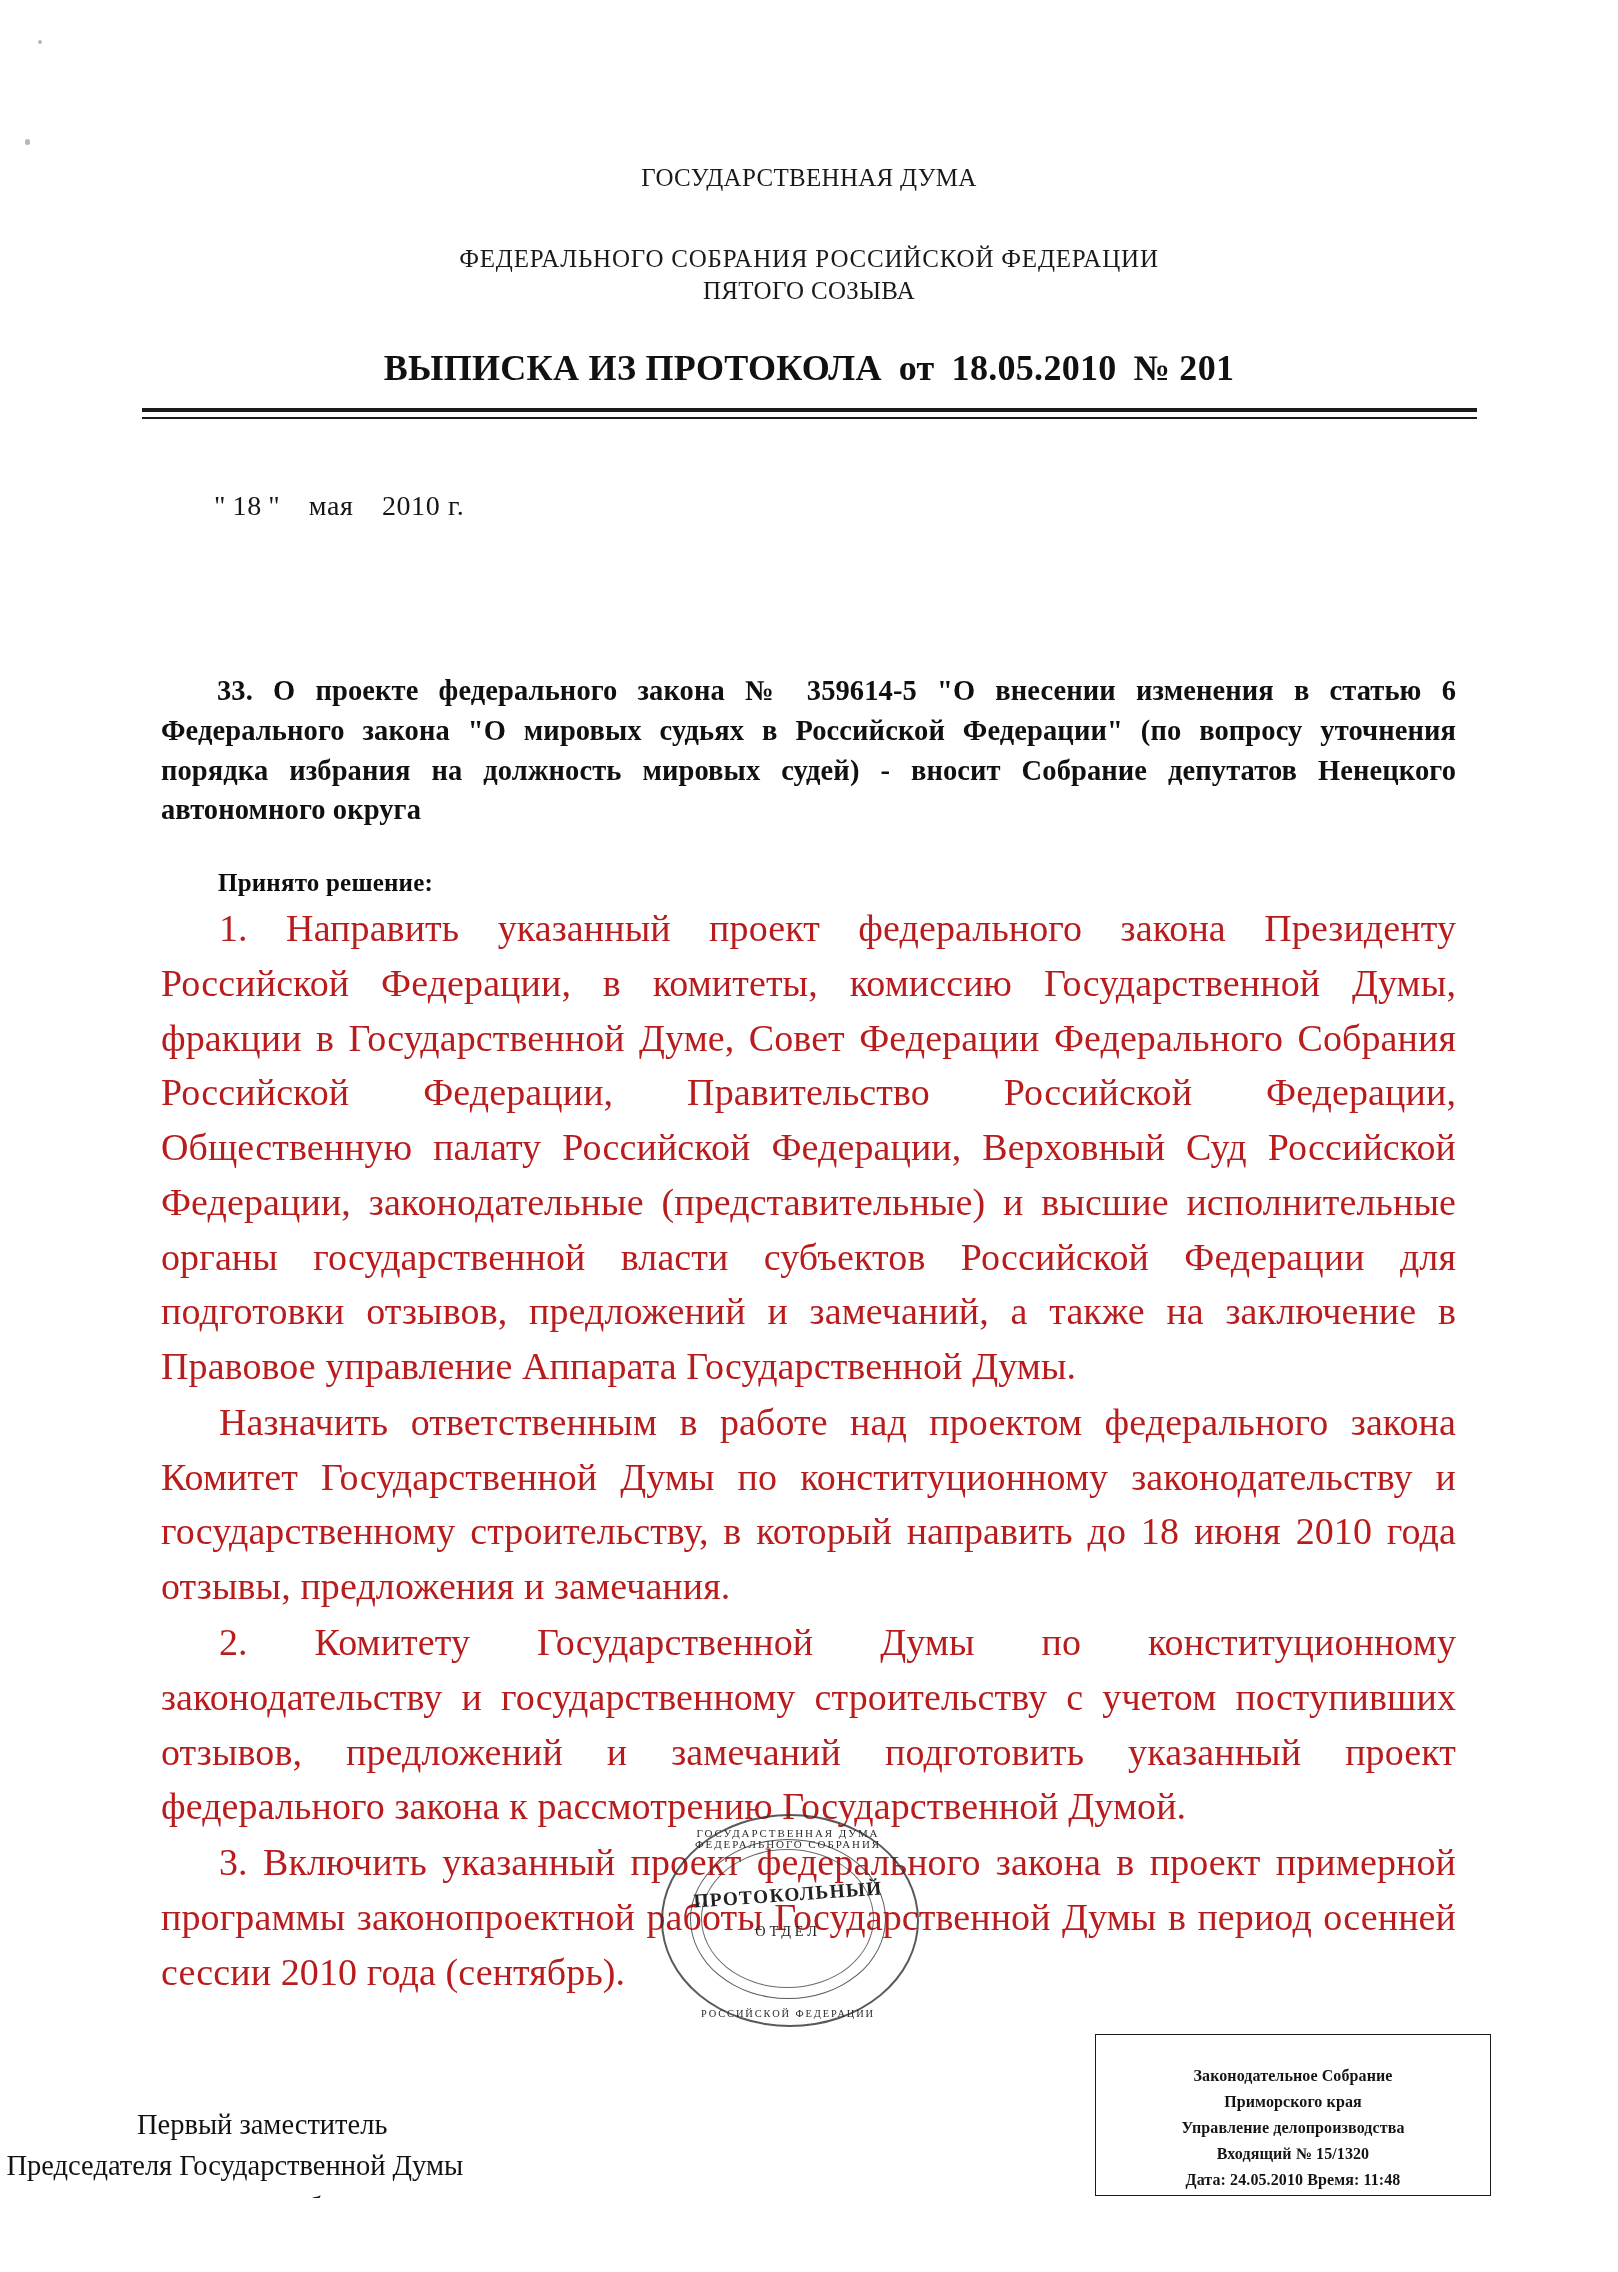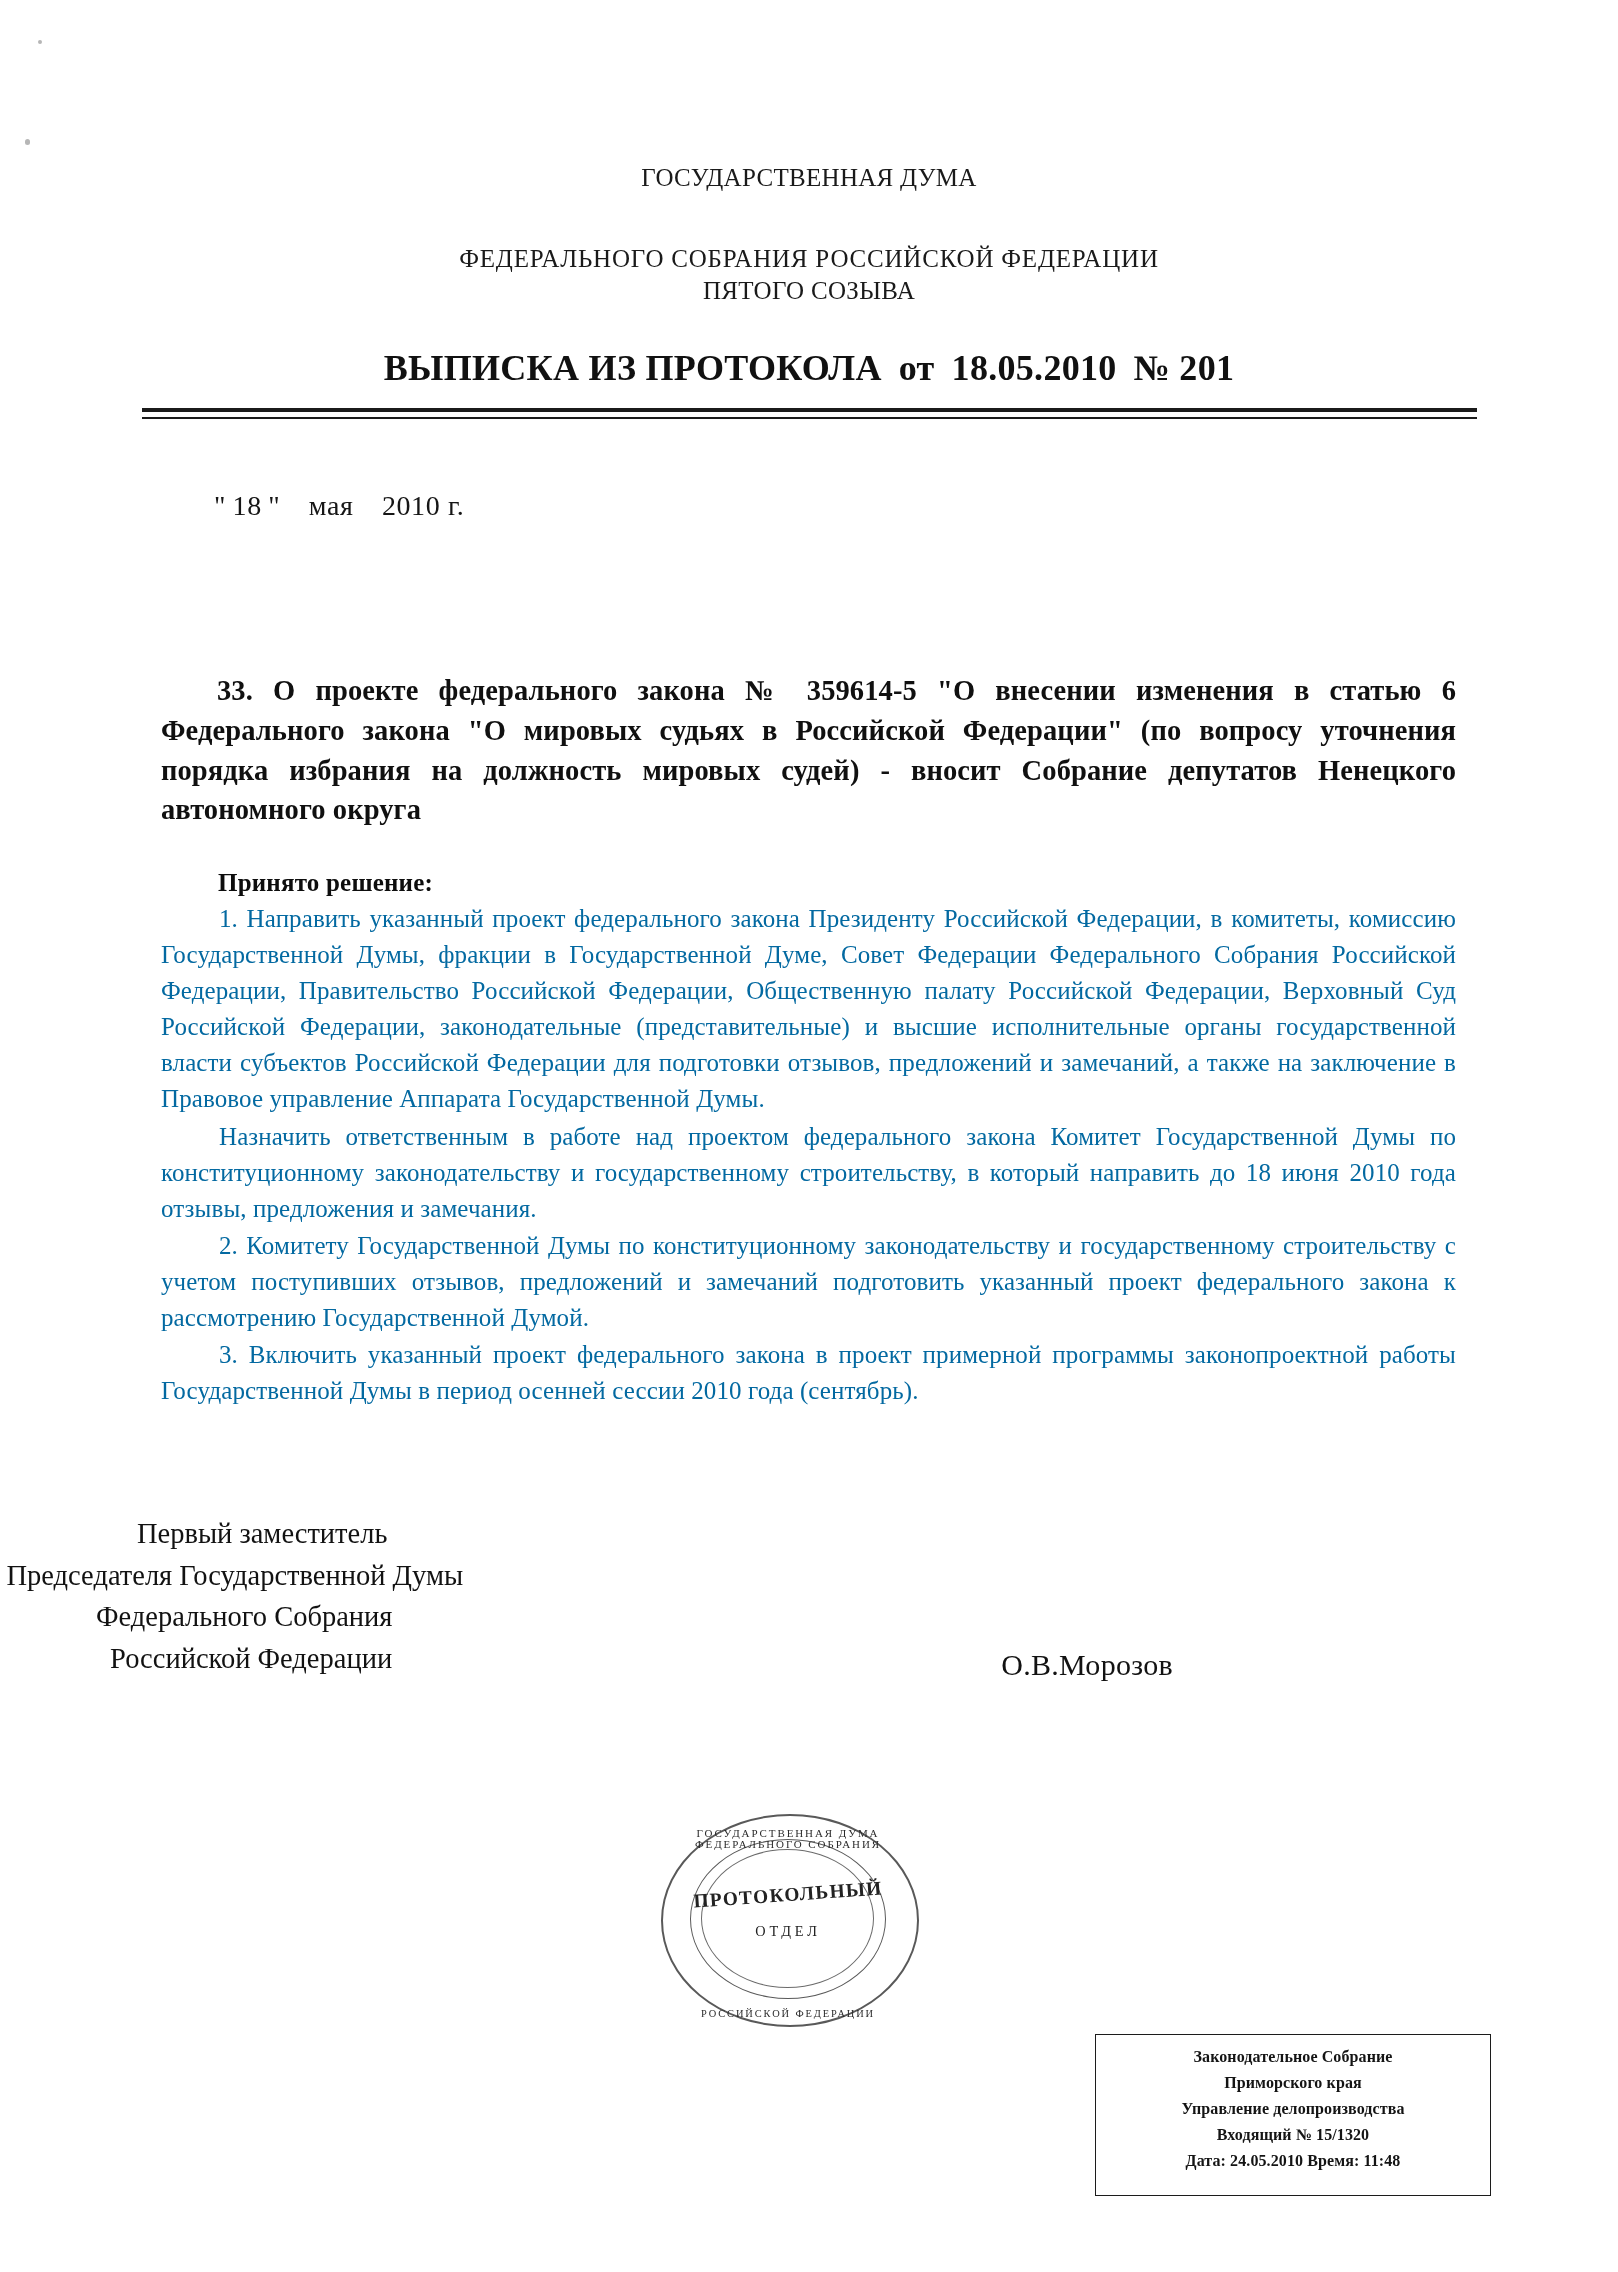--- a/index.html
+++ b/index.html
@@ -121,24 +121,24 @@
     margin-left: 161px;
     font-size: 25px;
     font-weight: bold;
     letter-spacing: 0.2px;
   }
   .decision-head .indent { display:inline-block; width: 57px; }
 
   .para {
     margin-left: 161px;
     margin-right: 162px;
-    font-size: 25px;
+    font-size: 38px;
     line-height: 1.44;
     text-align: justify;
-    color: #0369a1;
+    color: #b91c1c;
     letter-spacing: 0.1px;
   }
   .para .indent { display:inline-block; width: 58px; }
   .para + .para { margin-top: 1.3px; }
 
   .sign-block {
     margin-top: 104px;
     font-size: 28.5px;
     line-height: 1.46;
     color: #121212;
@@ -215,21 +215,21 @@
   
   .in-stamp {
     position: absolute;
     left: 1095px;
     top: 2034px;
     width: 396px;
     height: 162px;
     border: 1.9px solid #1c1c1c;
     background: #ffffff;
     text-align: center;
-    padding-top: 9px;
+    padding-top: 28px;
     box-sizing: border-box;
   }
   .in-stamp div {
     font-size: 16px;
     font-weight: bold;
     line-height: 1.62;
     color: #141414;
     letter-spacing: 0.1px;
   }
 </style>

